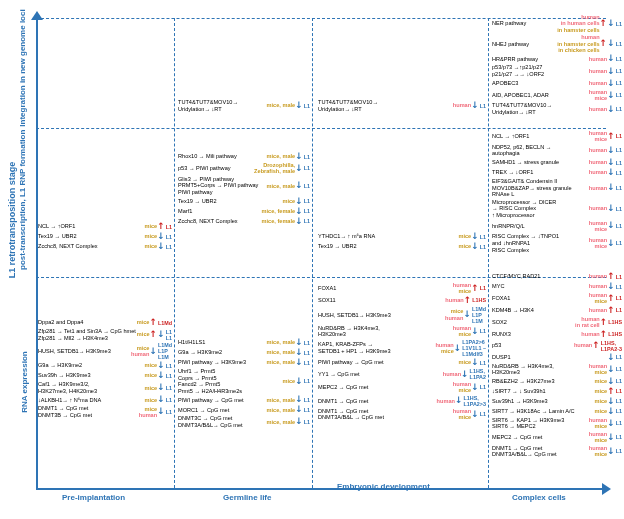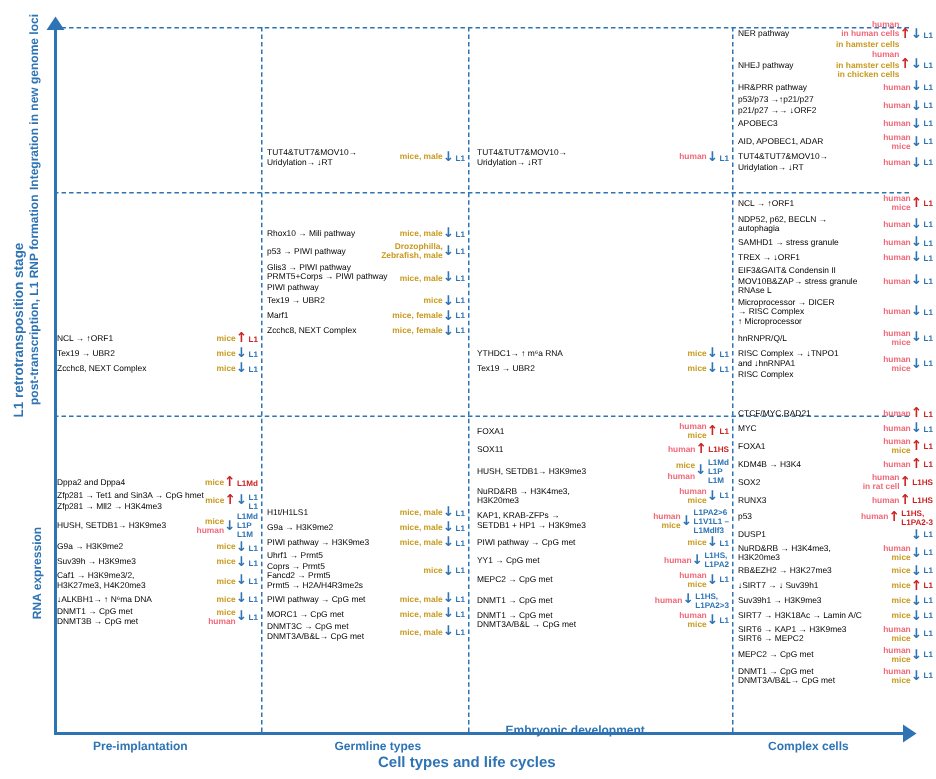--- a/index.html
+++ b/index.html
@@ -48,24 +48,23 @@
 
   <div class="axis-line yaxis"></div>
   <div class="axis-line xaxis"></div>
   <div class="arrow-up"></div>
   <div class="arrow-right"></div>
 
   <div class="ylabel" style="left:18px;top:128px;width:120px;">Integration in new genome loci</div>
   <div class="ylabel" style="left:18px;top:270px;width:132px;">post-transcription, L1 RNP formation</div>
   <div class="ylabel" style="left:20px;top:452px;width:140px;">RNA expression</div>
   <div class="ylabel" style="left:8px;top:330px;width:220px;font-size:9px;">L1 retrotransposition stage</div>
-  <div class="xlabel" style="left:252px;top:503px;">Cell types and life cycles</div>
 
   <div class="colhead" style="left:62px;top:493px;">Pre-implantation</div>
-  <div class="colhead" style="left:223px;top:493px;">Germline types</div>
+  <div class="colhead" style="left:223px;top:493px;">Germline life</div>
   <div class="colhead" style="left:337px;top:482px;">Embryonic development</div>
   <div class="colhead" style="left:512px;top:493px;">Complex cells</div>
 
   <div class="hsep" style="left:36px;top:18px;width:570px;"></div>
   <div class="hsep" style="left:36px;top:128px;width:570px;"></div>
   <div class="hsep" style="left:36px;top:277px;width:570px;"></div>
 
   <div class="vsep" style="left:174px;top:18px;height:470px;"></div>
   <div class="vsep" style="left:312px;top:18px;height:470px;"></div>
   <div class="vsep" style="left:488px;top:18px;height:470px;"></div>

